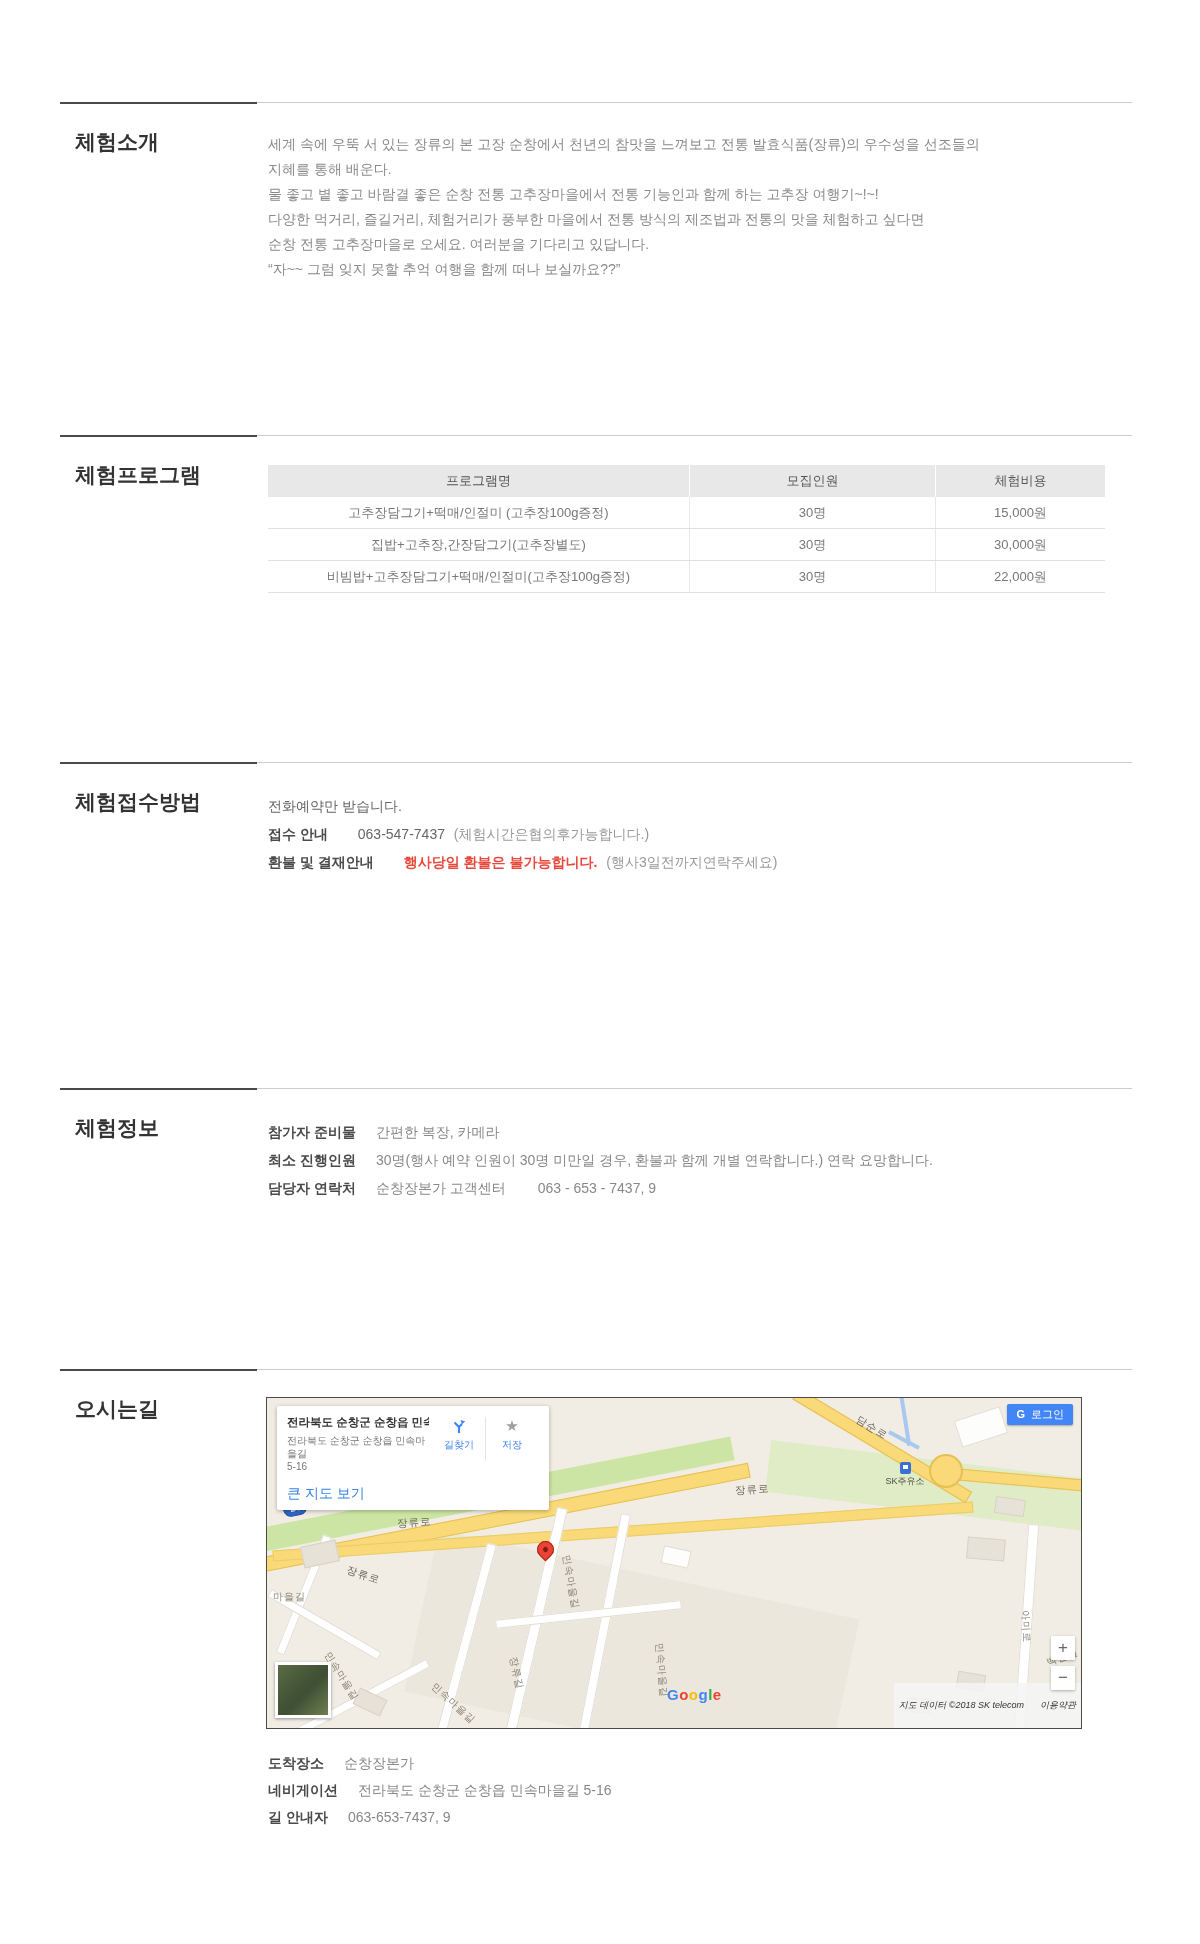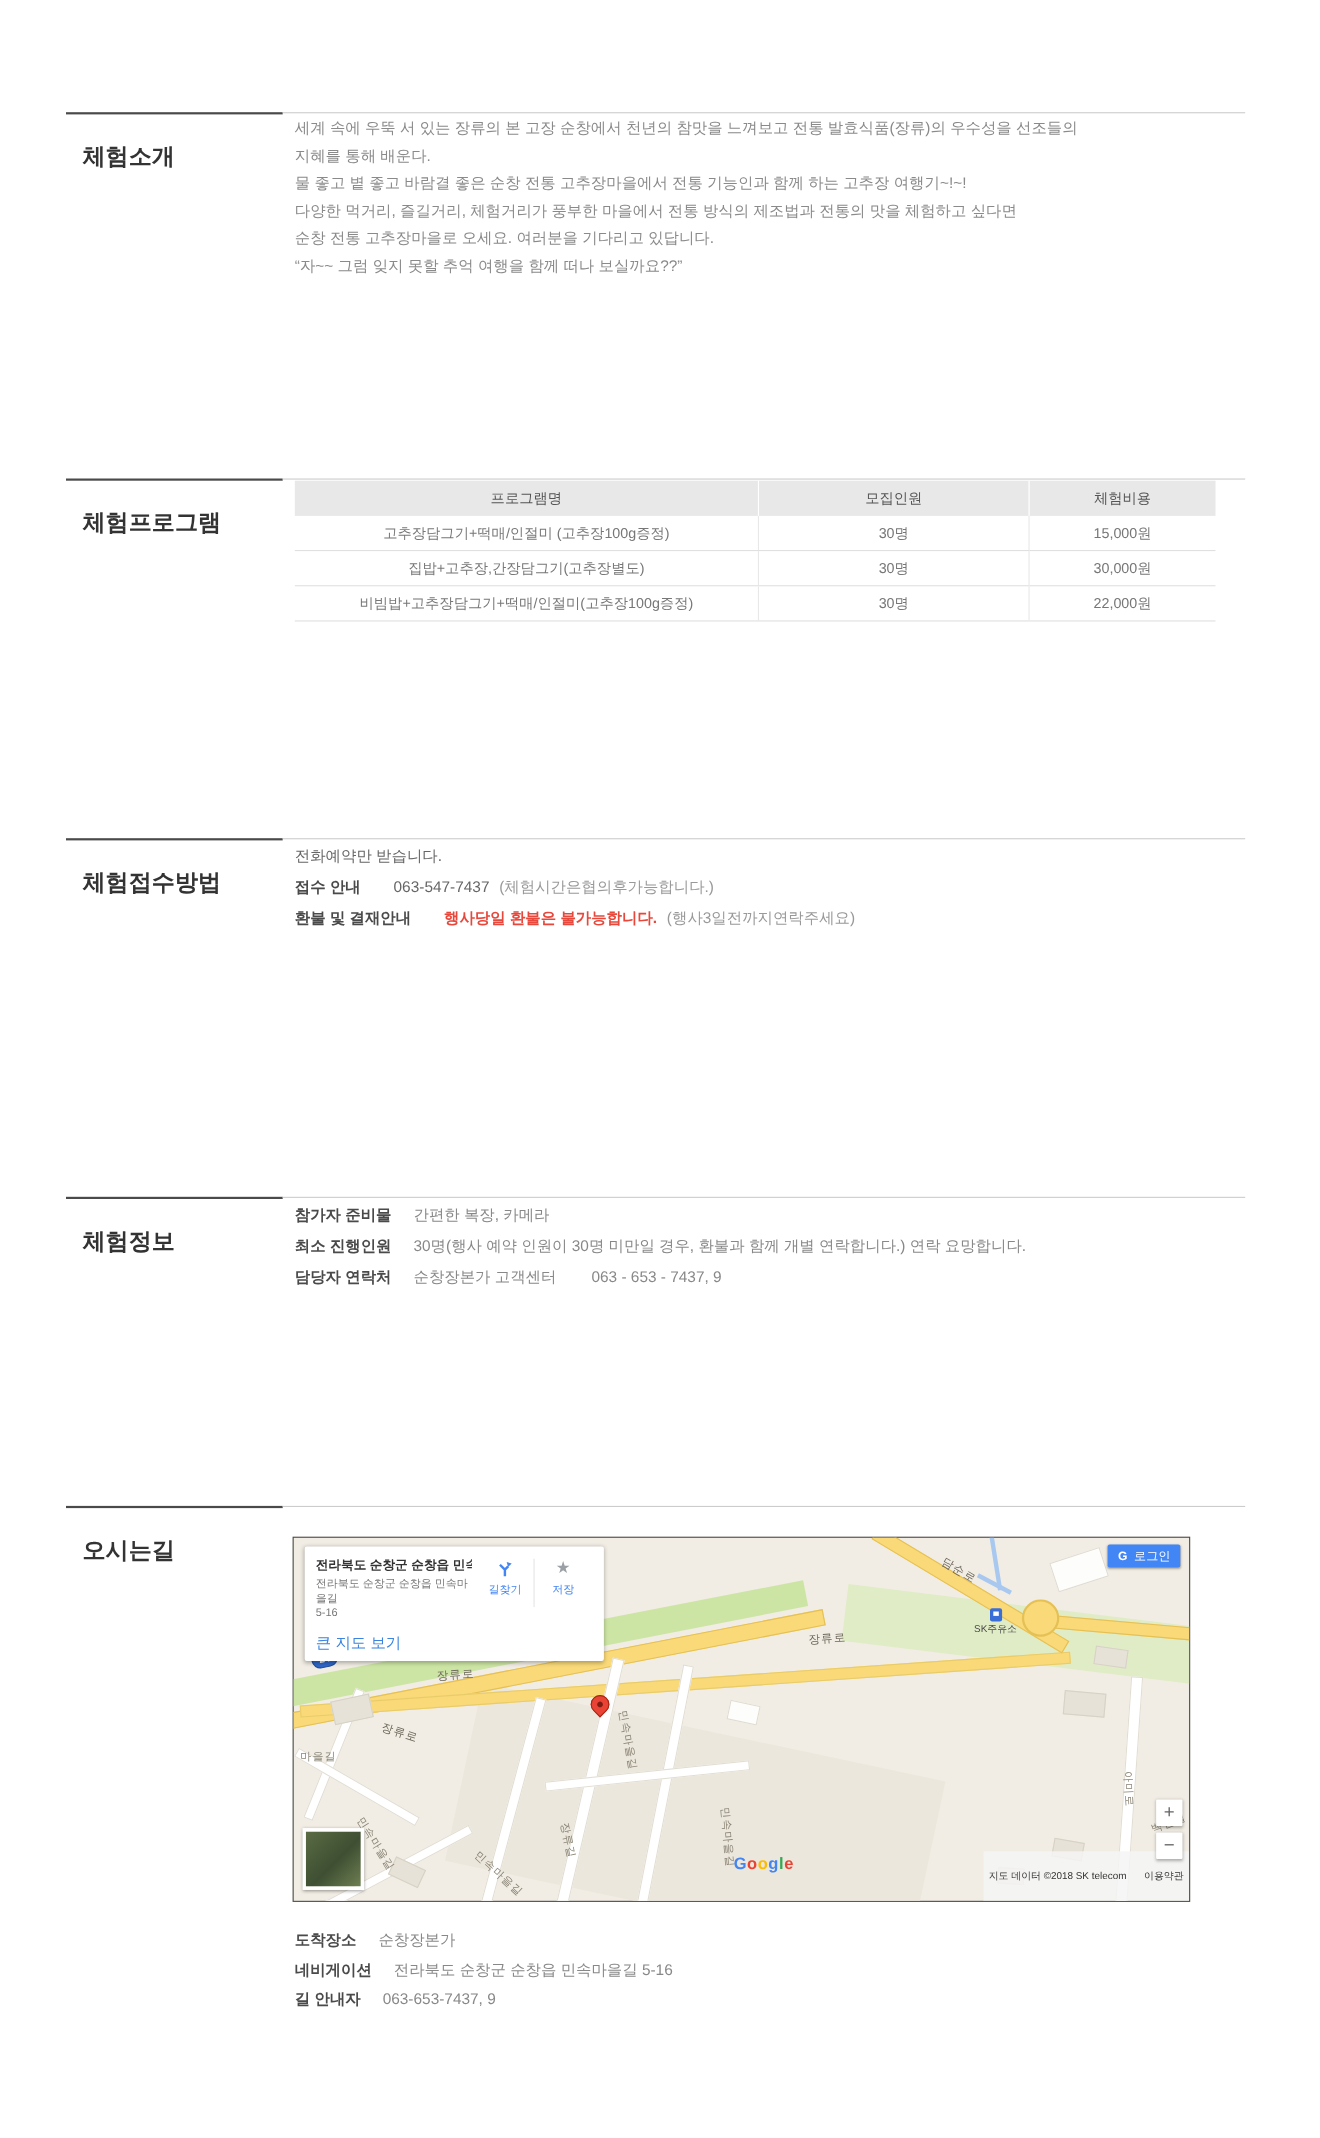--- a/index.html
+++ b/index.html
@@ -3,21 +3,21 @@
 <meta charset="utf-8">
 <style>
   html,body{margin:0;padding:0;background:#fff;}
   body{width:1200px;height:1944px;font-family:"Liberation Sans","DejaVu Sans",sans-serif;overflow:hidden;}
   #page{position:relative;width:1200px;height:1944px;background:#fff;}
   .sec{position:absolute;left:60px;width:1072px;}
   .divider{position:relative;height:2px;}
   .divider .dk{position:absolute;left:0;top:0;width:197px;height:2px;background:#4a4a4a;}
   .divider .lt{position:absolute;left:197px;right:0;top:0;height:1px;background:#ccc;}
   .sec-label{position:absolute;left:15px;top:26px;margin:0;font-size:21px;font-weight:700;color:#333;}
-  .sec-content{margin-left:208px;}
+  .sec-content{margin-left:208px;padding-top:28px;}
   
   .intro p{margin:0;font-size:14px;line-height:25px;color:#8a8a8a;}
   
   table.prog{border-collapse:collapse;width:829px;table-layout:fixed;}
   table.prog th{background:#e8e8e8;color:#555;font-weight:400;font-size:13px;height:30px;}
   table.prog th + th{border-left:1px solid #fff;}
   table.prog td{color:#777;font-size:13px;height:29px;text-align:center;border-bottom:1px solid #e0e0e0;overflow:hidden;white-space:nowrap;}
   table.prog td + td{border-left:1px solid #e8e8e8;}
   
   .pl{margin:0;height:28px;line-height:28px;font-size:14px;color:#777;white-space:nowrap;}
@@ -70,21 +70,21 @@
   .msat{left:8px;top:264px;width:50px;height:50px;border:3px solid #fff;box-shadow:0 1px 3px rgba(0,0,0,.4);background:linear-gradient(135deg,#5a6b44,#3e4f33 55%,#6e7f52);cursor:pointer;z-index:5;}
   .mzoom{right:6px;top:238px;z-index:5;}
   .zbtn{width:24px;height:24px;background:#fff;box-shadow:0 1px 3px rgba(0,0,0,.3);color:#666;font-size:17px;line-height:23px;text-align:center;cursor:pointer;margin-bottom:6px;border-radius:1px;}
   .mgoogle{left:372px;top:288px;font-size:15px;font-weight:700;letter-spacing:.5px;cursor:pointer;z-index:4;margin-left:28px;}
   .mgoogle .gl:nth-child(1){color:#4285F4;}
   .mgoogle .gl:nth-child(2){color:#EA4335;}
   .mgoogle .gl:nth-child(3){color:#FBBC05;}
   .mgoogle .gl:nth-child(4){color:#4285F4;}
   .mgoogle .gl:nth-child(5){color:#34A853;}
   .mgoogle .gl:nth-child(6){color:#EA4335;}
-  .mattr{right:0;bottom:0;font-size:9px;color:#333;background:rgba(245,245,245,.85);padding:16px 5px;z-index:4;}
+  .mattr{right:0;bottom:0;font-size:9px;color:#333;background:rgba(245,245,245,.85);padding:16px 5px;z-index:4;font-style:italic;}
   .mattr .terms{margin-left:16px;color:#333;cursor:pointer;}
 </style>
 </head>
 <body>
 
 <div id="page">
 
   <section class="sec" style="top:102px">
     <div class="divider">
         <span class="dk"></span>

